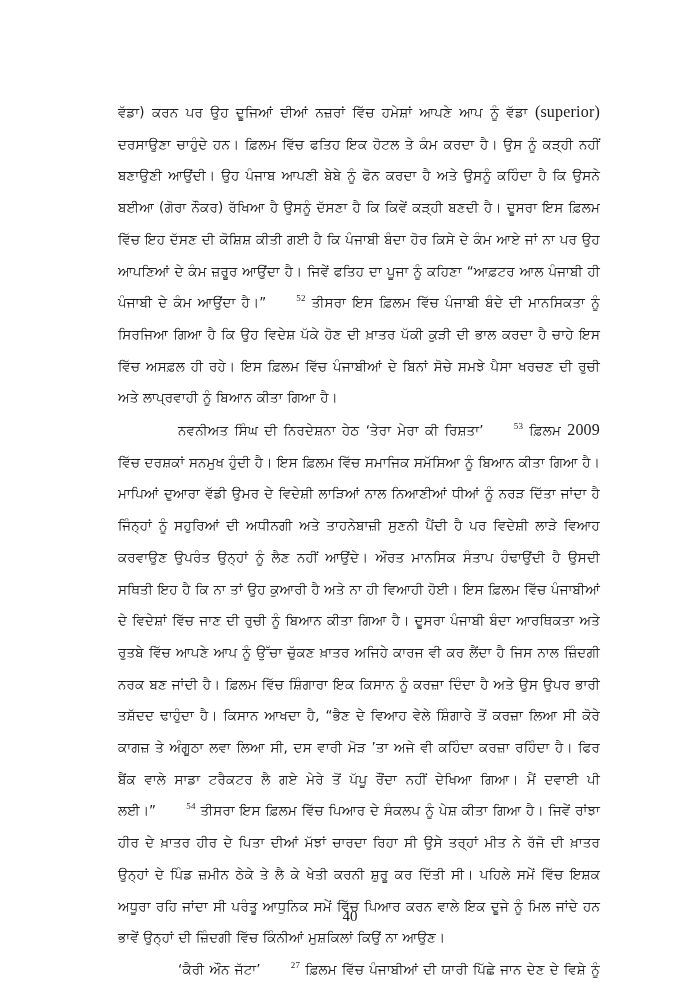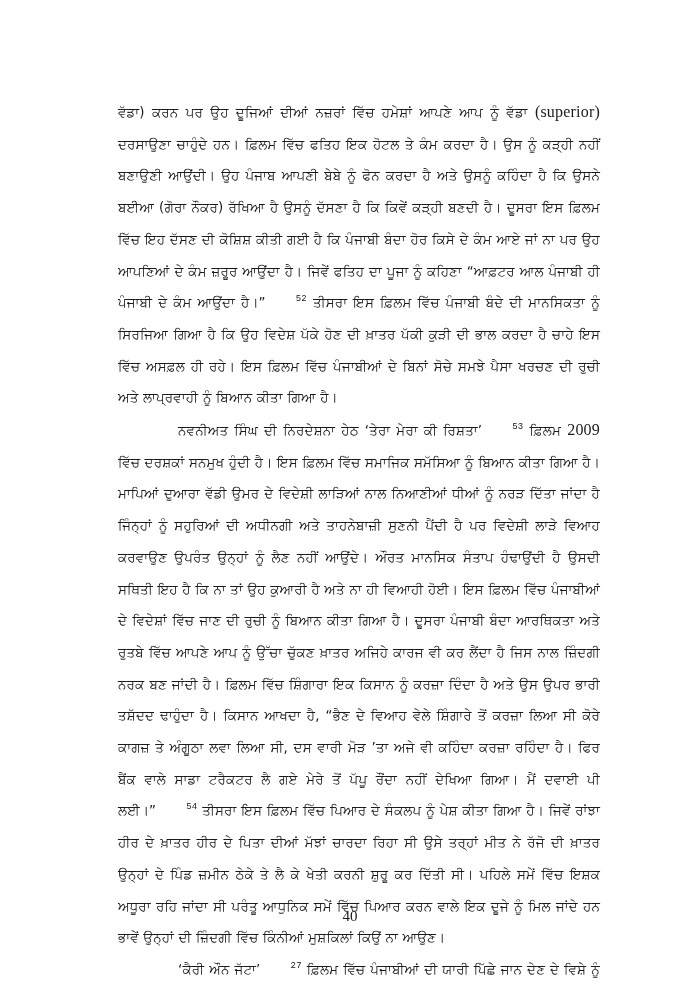--- a/index.html
+++ b/index.html
@@ -36,21 +36,21 @@
       text-indent: 60px;
     }
     .para.end-cut {
       text-align-last: justify;
     }
     .latin {
       font-family: "Liberation Serif", serif;
       font-size: 16px;
     }
     sup {
-      font-family: Liberation Mono, monospace;
+      font-family: Liberation Serif, serif;
       font-size: 9px;
       line-height: 0;
       vertical-align: 6px;
       padding-left: 30px;
     }
     .page-number {
       position: absolute;
       left: 0;
       width: 700px;
       top: 908px;

